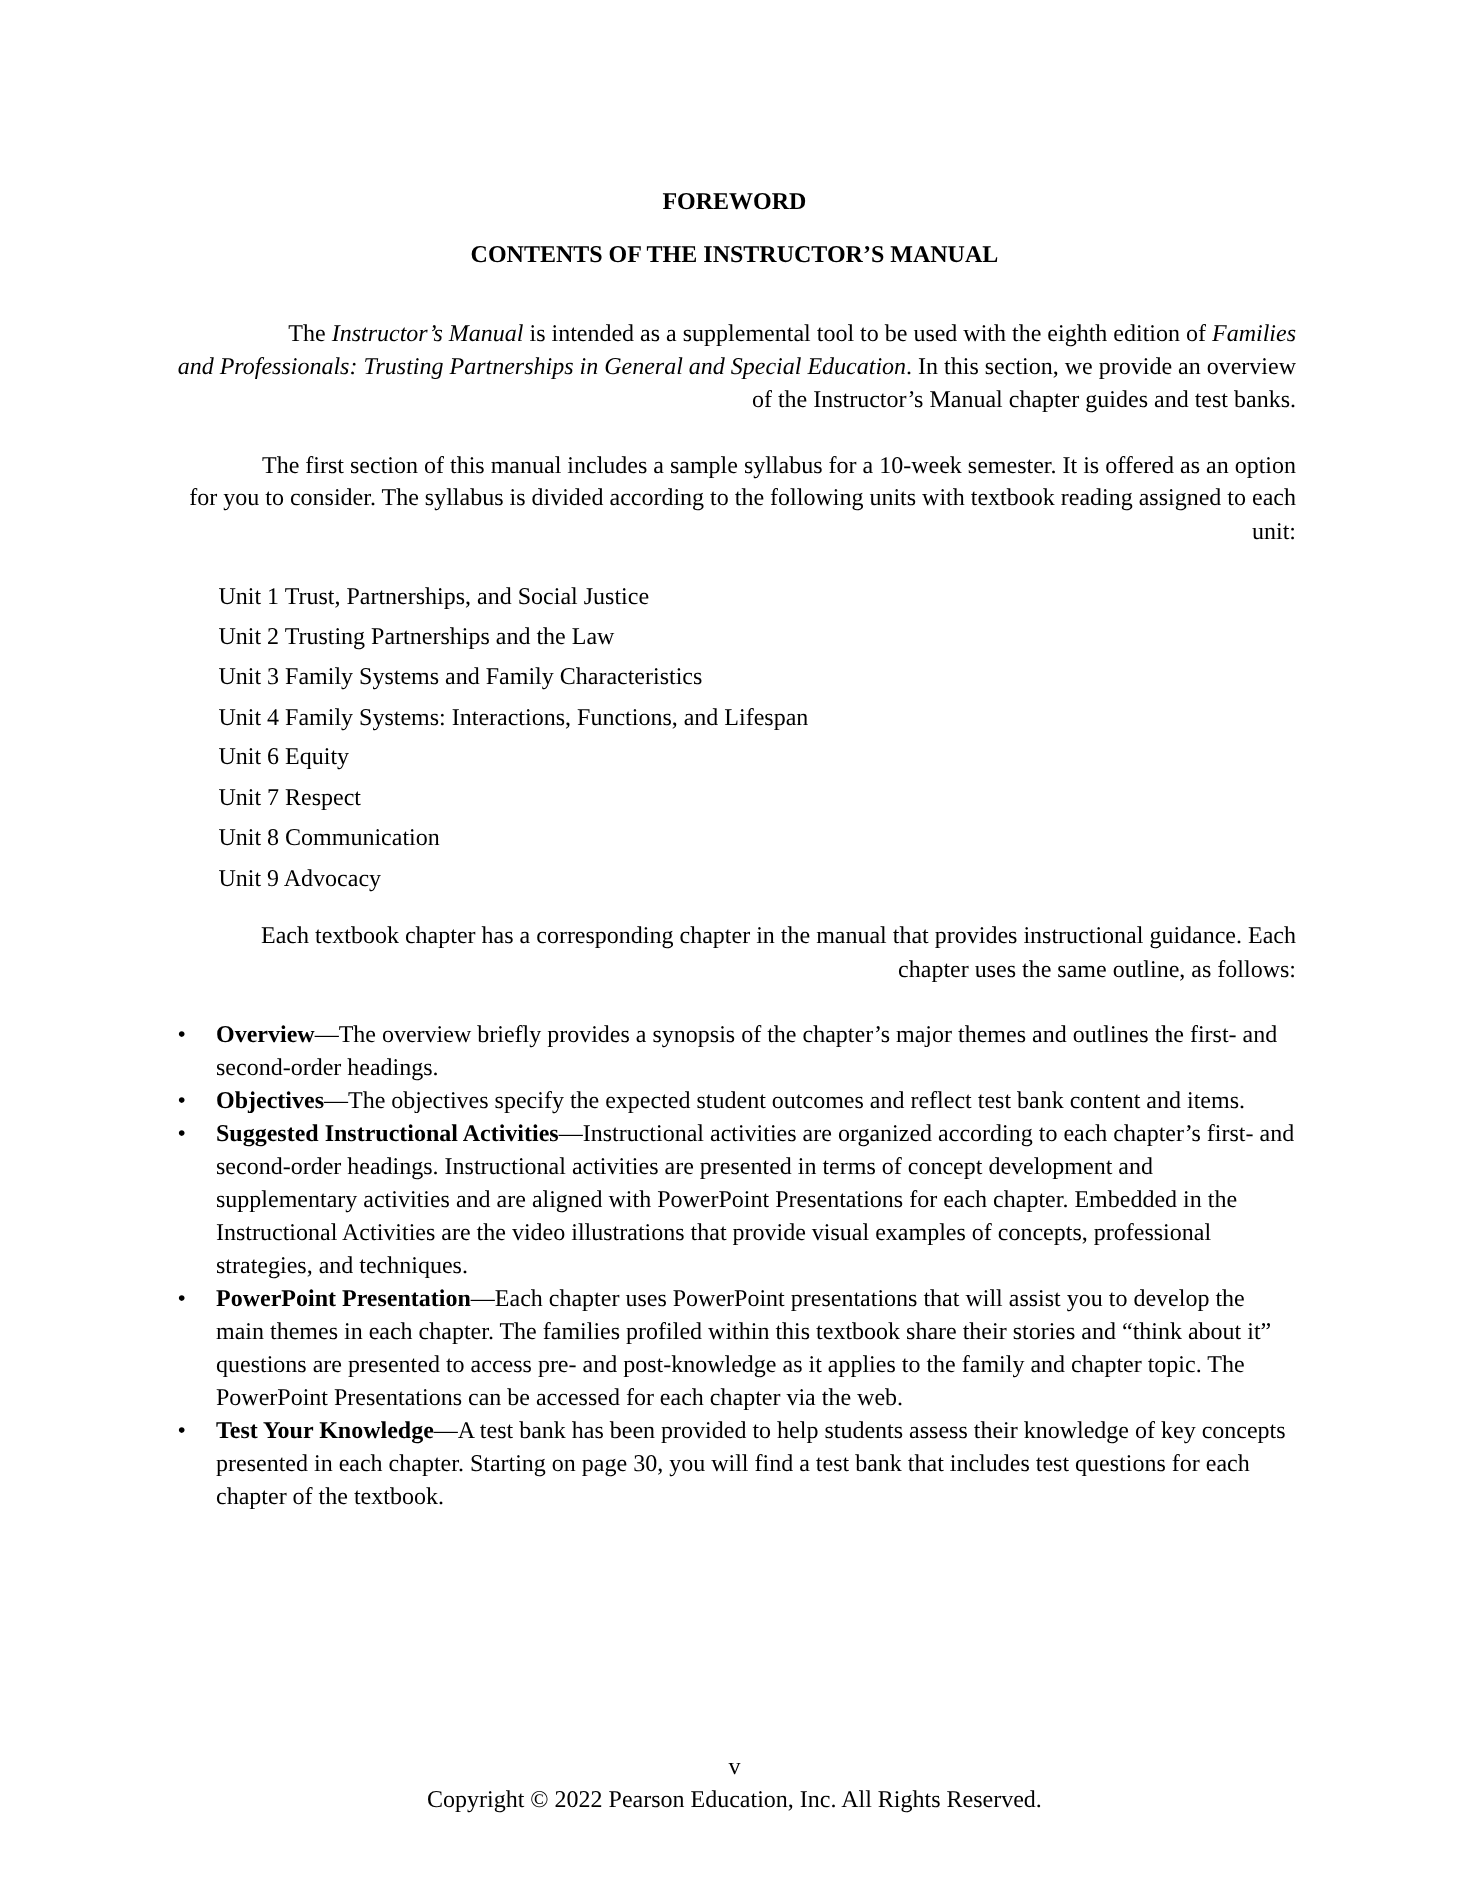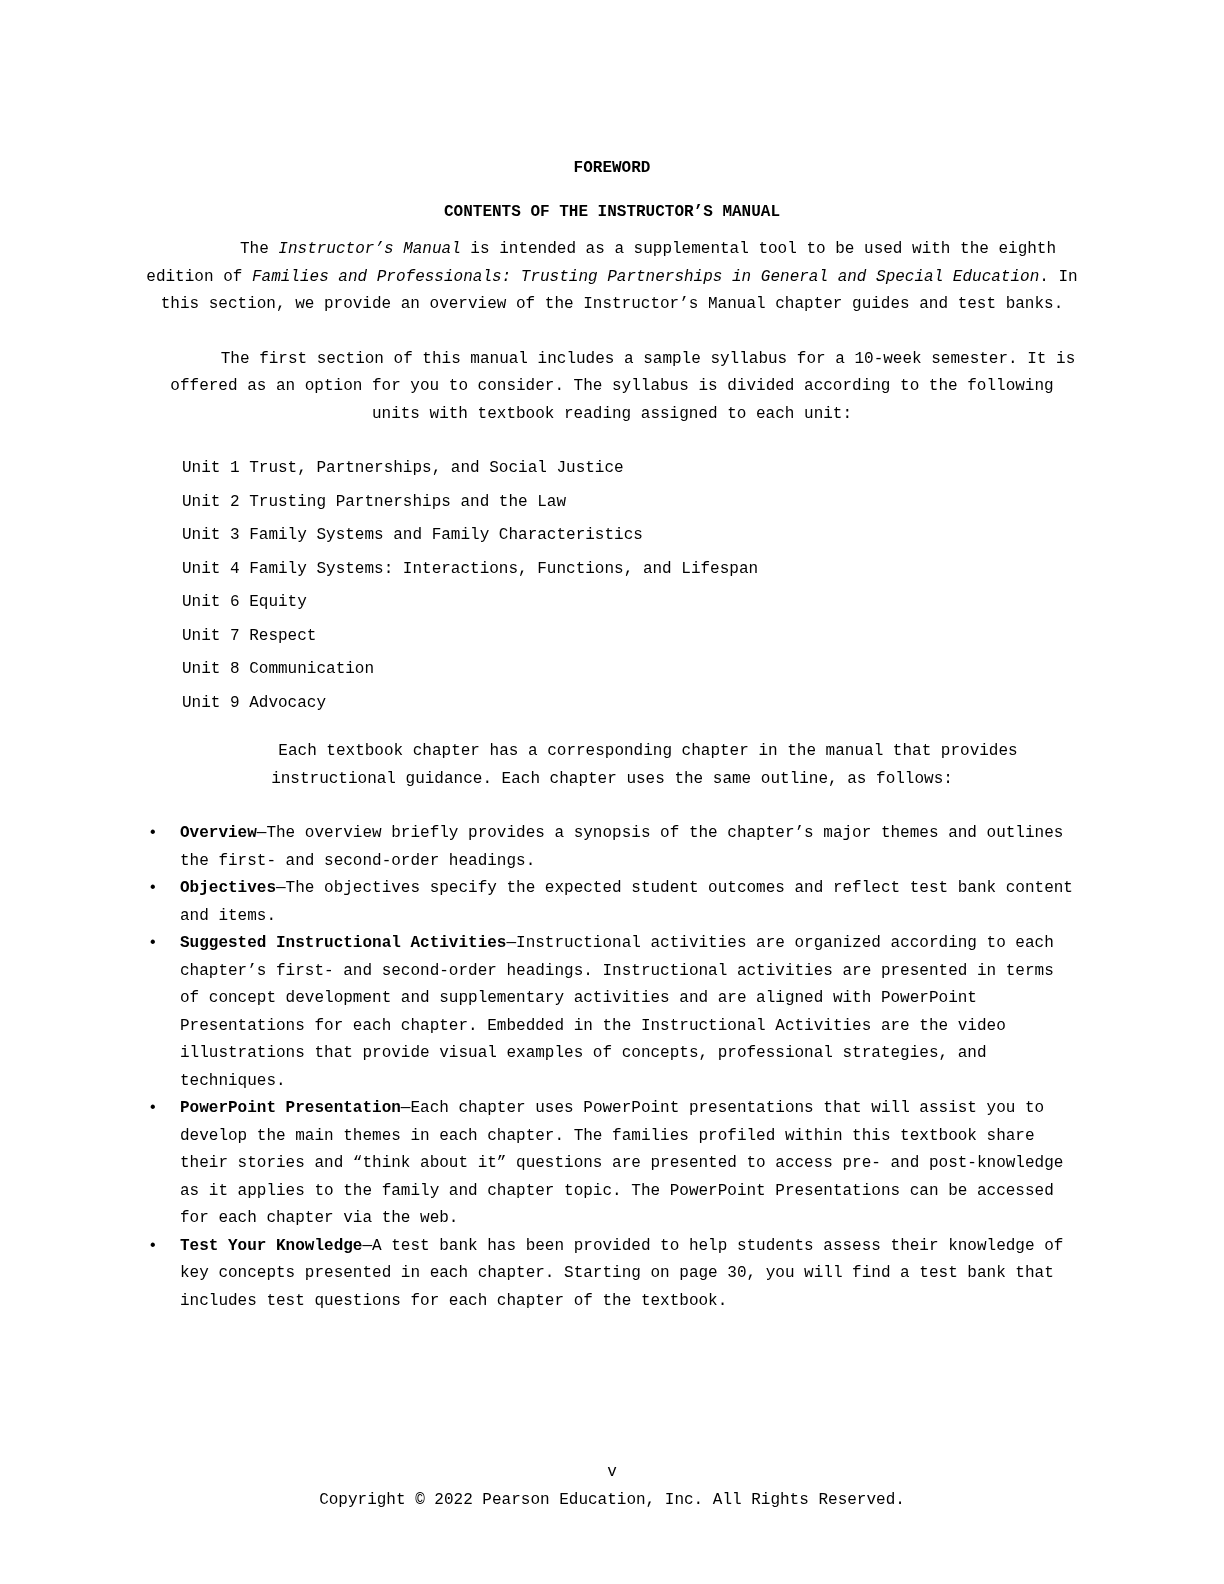--- a/index.html
+++ b/index.html
@@ -3,42 +3,42 @@
 <meta charset="utf-8">
 <style>
   * { margin: 0; padding: 0; box-sizing: border-box; }
   html, body { background: #ffffff; }
   .page {
     position: relative;
     width: 1224px;
     height: 1584px;
     background: #ffffff;
     color: #000000;
-    font-family: Liberation Mono, monospace;
-    font-size: 16px;
+    font-family: Liberation Serif, serif;
+    font-size: 20px;
     line-height: 27.5px;
     overflow: hidden;
     margin: 0 auto;
   }
   .content {
     position: absolute;
     left: 144px;
     top: 155px;
     width: 936px;
   }
   .heading {
     font-weight: bold;
     text-align: center;
   }
   .h1 { margin-bottom: 16px; }
-  .h2 { margin-bottom: 10px; }
+  .h2 { margin-bottom: 39px; }
   .para {
     text-indent: 72px;
     margin-bottom: 27px;
-    text-align: center;
+    text-align: right;
   }
   .units { margin-bottom: 21px; }
   .unit-line { margin-bottom: 6px; margin-left: 38px; }
   .bullets { }
   .bullet-item {
     position: relative;
     padding-left: 36px;
   }
   .bullet-glyph {
     position: absolute;

